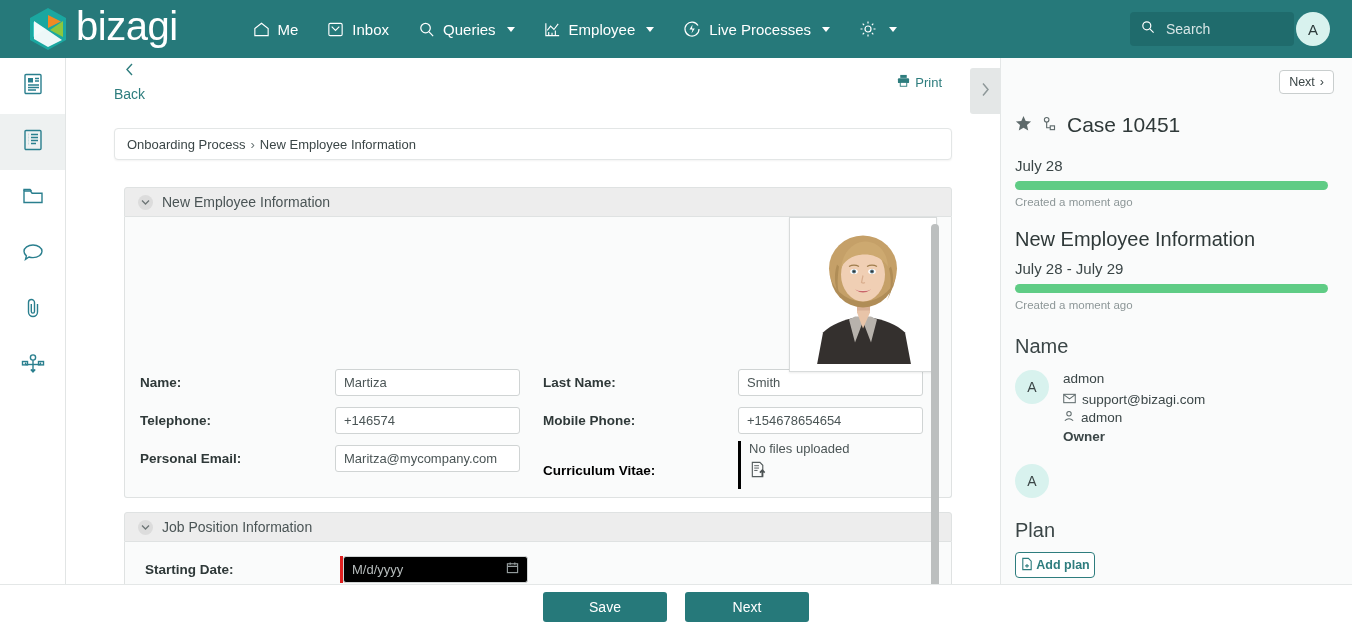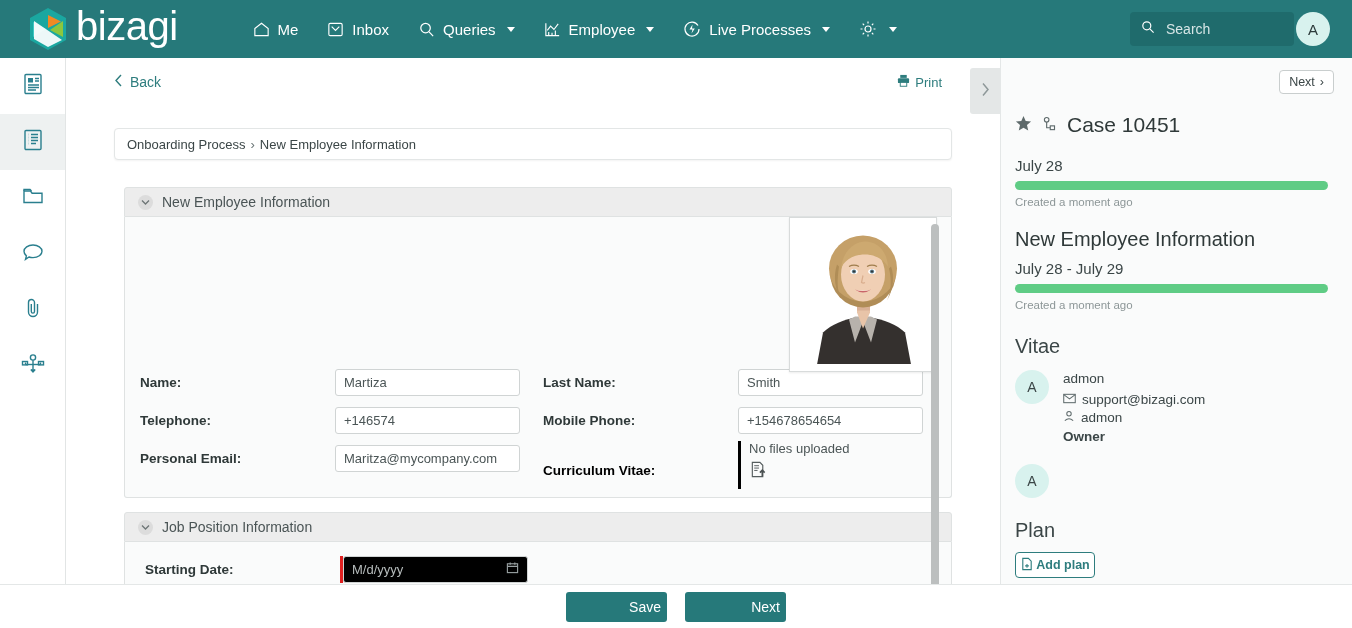--- a/index.html
+++ b/index.html
@@ -77,21 +77,21 @@
   .center {
     position: absolute; top: 58px; left: 66px; width: 934px; height: 570px;
     background: #ffffff; overflow: hidden;
   }
   .toolbar {
     position: relative; height: 48px; display: flex; align-items: center;
     padding: 0 0 0 48px;
   }
   .back-link {
     display: flex; align-items: center; gap: 7px; color: #2e7d7e;
-    font-size: 14px; cursor: pointer;
+    font-size: 14px; cursor: pointer; flex-direction: column;
   }
   .print-link {
     position: absolute; right: 58px; display: flex; align-items: center; gap: 5px;
     color: #2e7d7e; font-size: 13px; cursor: pointer;
   }
   .panel-toggle {
     position: absolute; right: 0; top: 10px; width: 30px; height: 46px;
     background: #e4e7e7; display: flex; align-items: center; justify-content: center;
     border-radius: 3px 0 0 3px; cursor: pointer;
   }
@@ -208,24 +208,23 @@
     background: #ffffff; cursor: pointer; font-weight: bold;
   }
 
   
   .bottombar {
     position: absolute; bottom: 0; left: 0; width: 1352px; height: 44px;
     background: #ffffff; border-top: 1px solid #e4e7e7;
     display: flex; align-items: center; justify-content: center; gap: 18px;
   }
   .btn-primary {
-    width: 101px; height: 30px; background: #26797a; color: #ffffff;
+    width: 124px; height: 30px; background: #26797a; color: #ffffff;
     border: 0; border-radius: 3px; font-size: 14px; cursor: pointer;
     font-family: "Liberation Sans", sans-serif;
-    text-align: right;
   }
 </style>
 </head>
 <body>
 
 <div id="app">
 
   <div class="topnav">
 
     <div class="logo-wrap">
@@ -599,21 +598,21 @@
 
     <div class="rp-date">July 28</div>
     <div class="progressbar"></div>
     <div class="rp-sub">Created a moment ago</div>
 
     <div class="rp-h2">New Employee Information</div>
     <div class="rp-date" style="margin-top:9px">July 28 - July 29</div>
     <div class="progressbar"></div>
     <div class="rp-sub">Created a moment ago</div>
 
-    <div class="rp-h3">Vitae</div>
+    <div class="rp-h3">Name</div>
 
     <div class="user-row">
       <div class="avatar-lg">
         <span>A</span>
       </div>
       <div class="user-info">
         <div class="user-name">admon</div>
         <div class="user-line">
           <span>
             <svg width="13" height="11" viewBox="0 0 14 11" fill="none" stroke="#5e6a6b" stroke-width="1.1">

